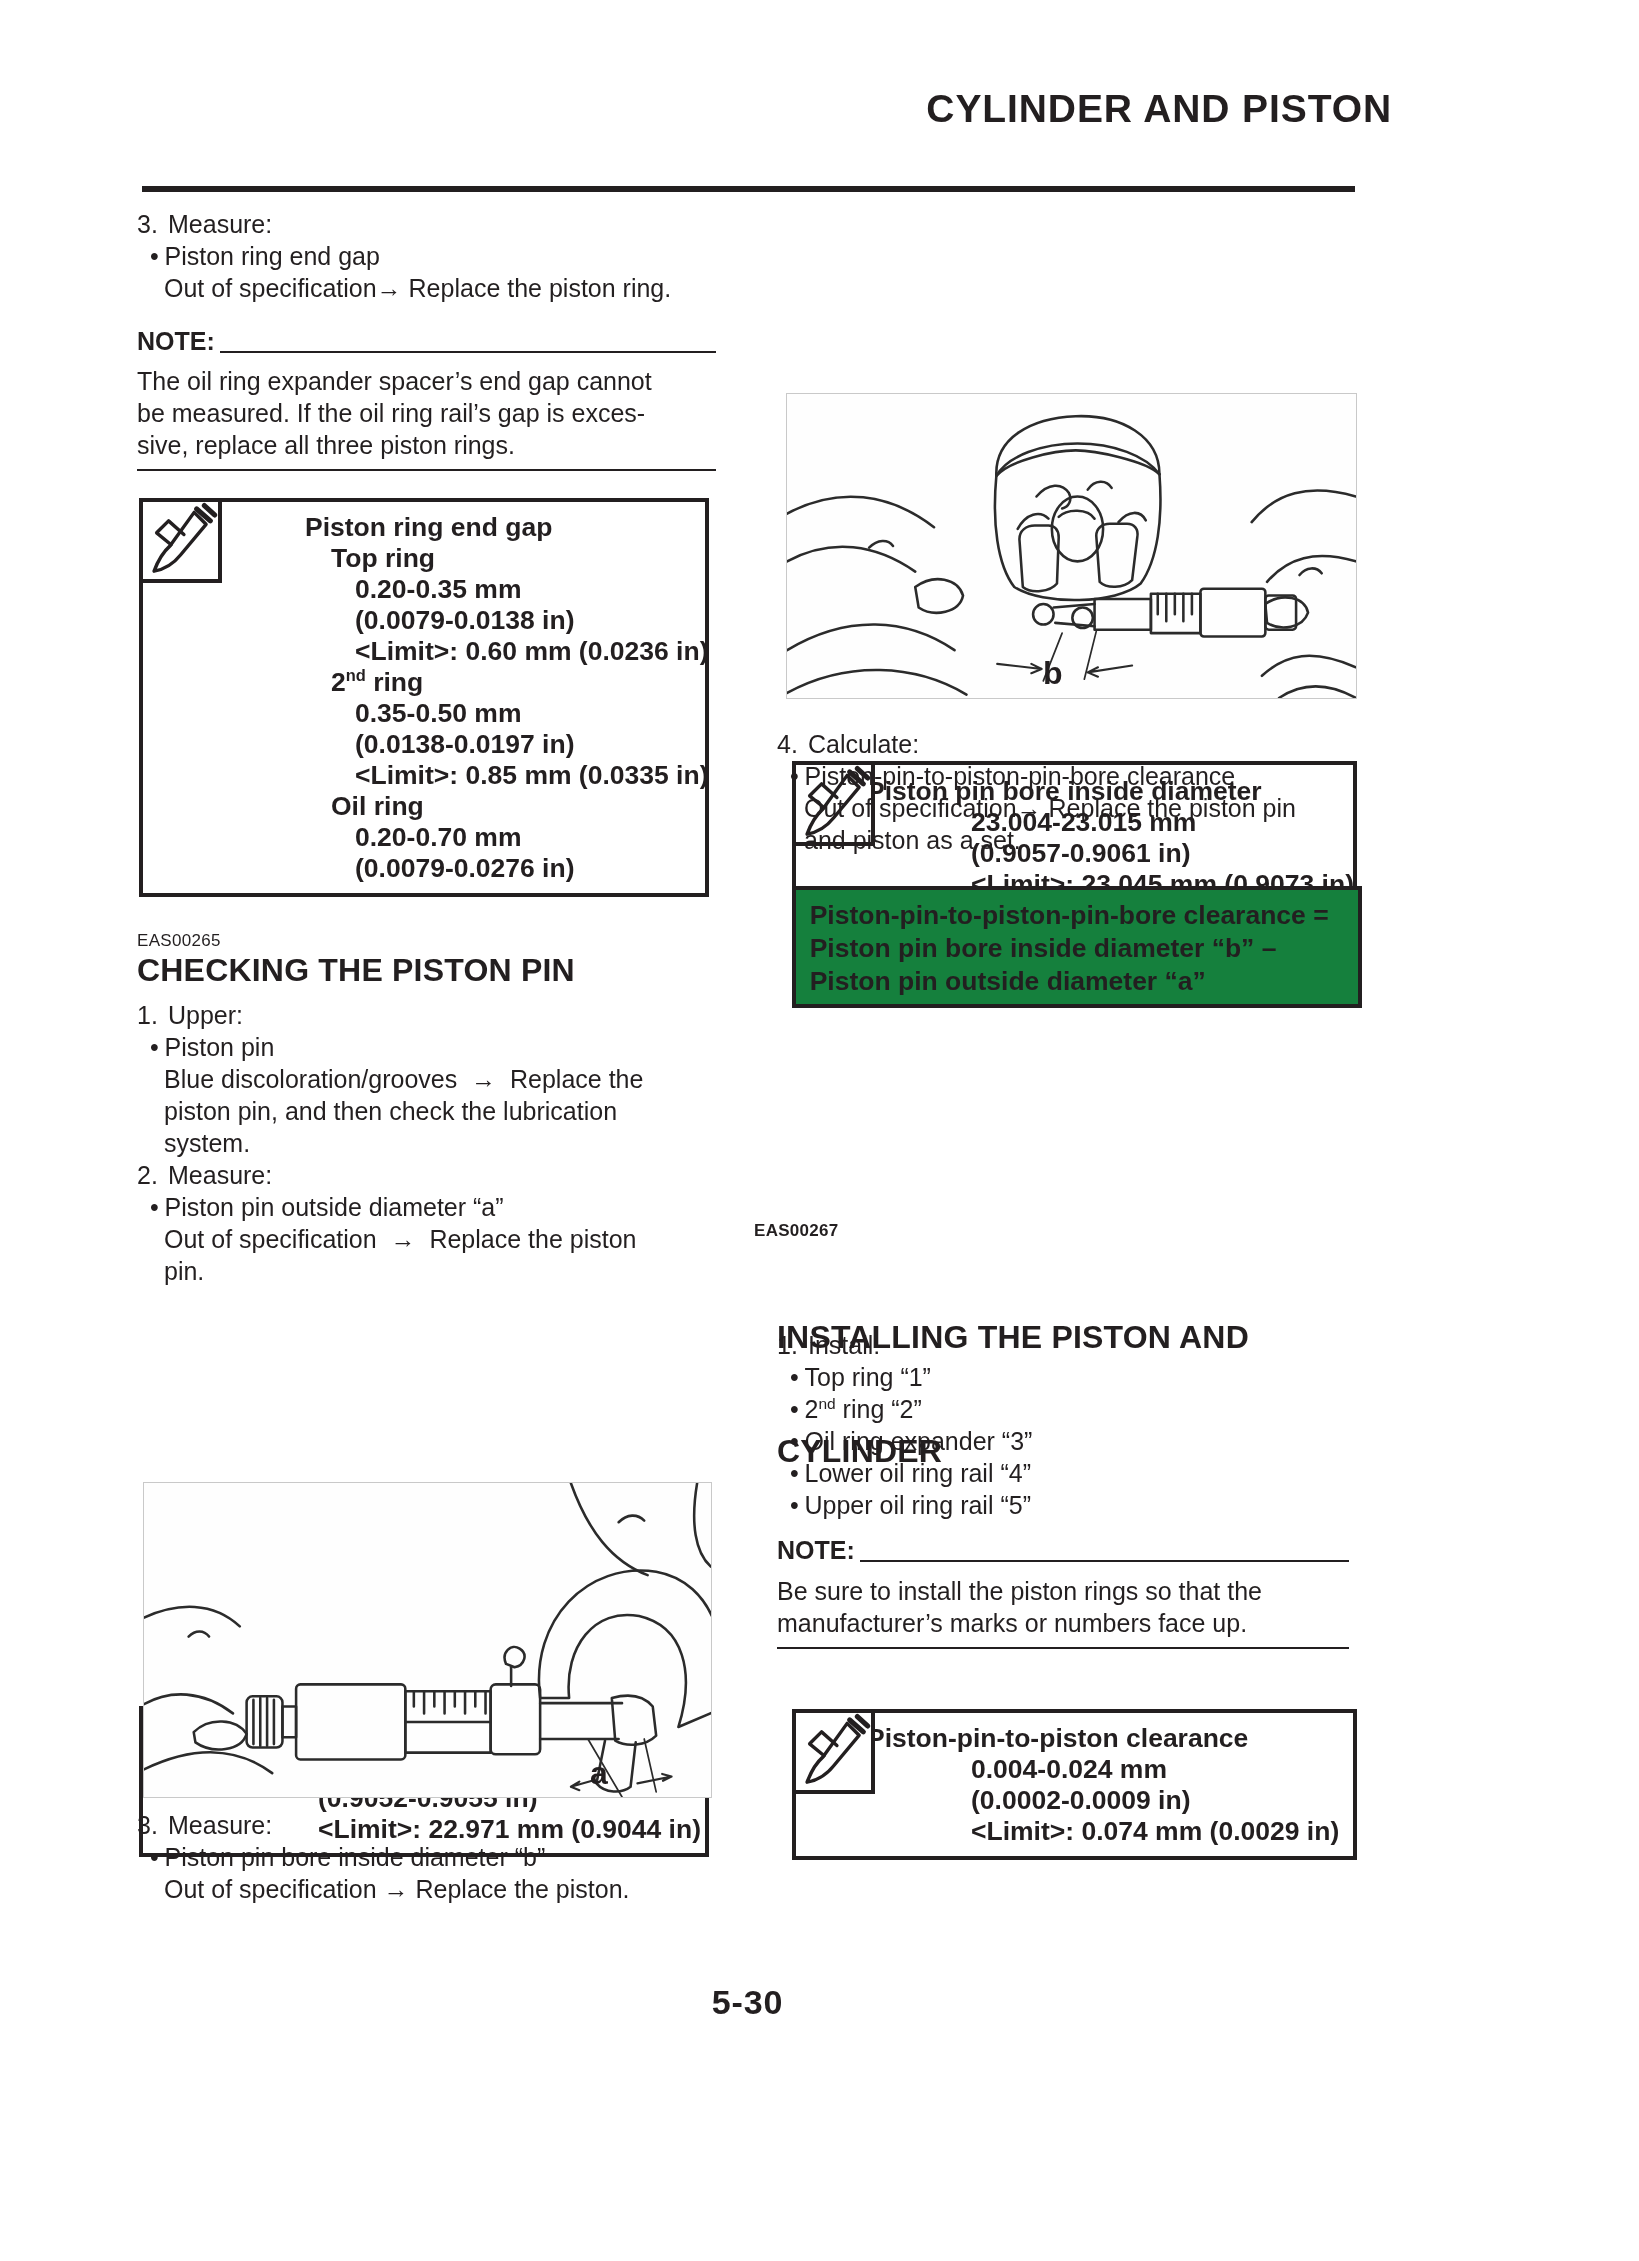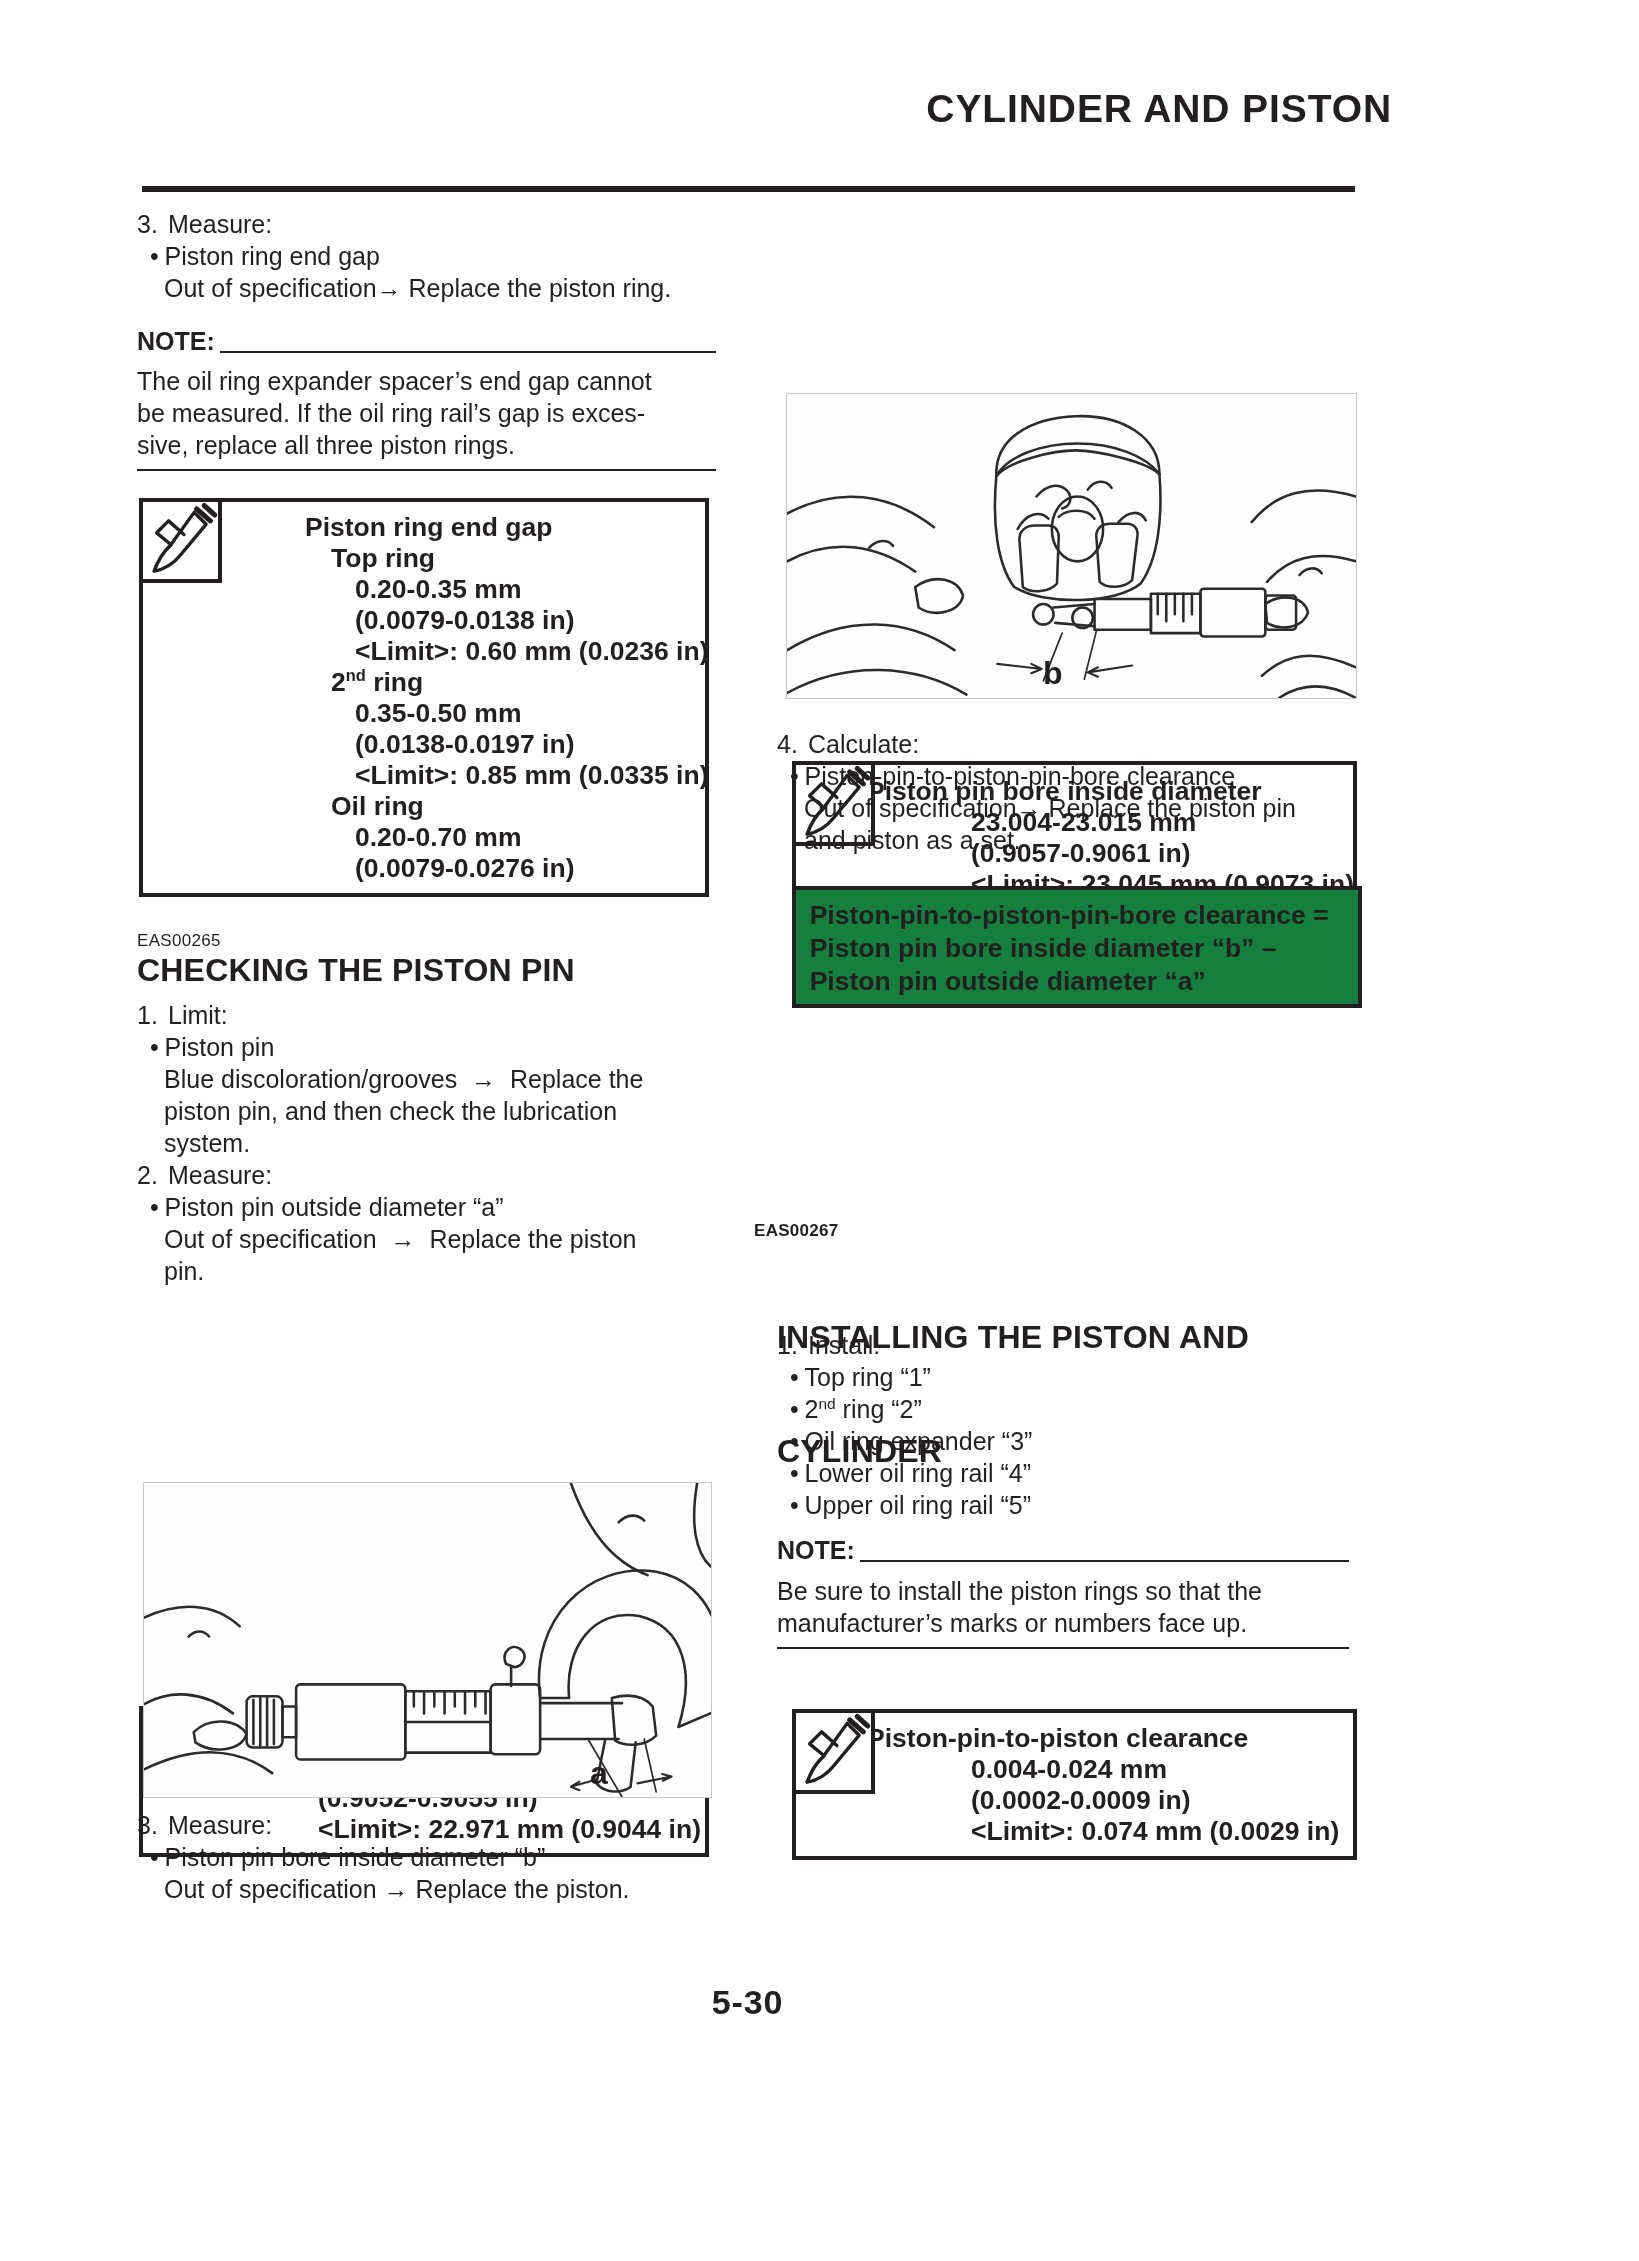--- a/index.html
+++ b/index.html
@@ -112,21 +112,21 @@
       <div class="v">(0.0079-0.0276 in)</div>
     </div>
   </div>
 
   <div class="blk eas" style="left:137px;top:931px;">EAS00265</div>
   <div class="blk h2" style="left:137px;top:951px;">CHECKING THE PISTON PIN</div>
 
   <div class="blk body" style="left:137px;top:999px;width:598px;">
     <div class="row">
       <span class="num">1.</span>
-      <span class="ln">Limit:</span>
+      <span class="ln">Upper:</span>
     </div>
     <div class="row b">
       <span class="dot">•</span>
       <span class="ln">Piston pin</span>
     </div>
     <div class="c ln">Blue discoloration/grooves  →  Replace the</div>
     <div class="c ln">piston pin, and then check the lubrication</div>
     <div class="c ln">system.</div>
     <div class="row">
       <span class="num">2.</span>

